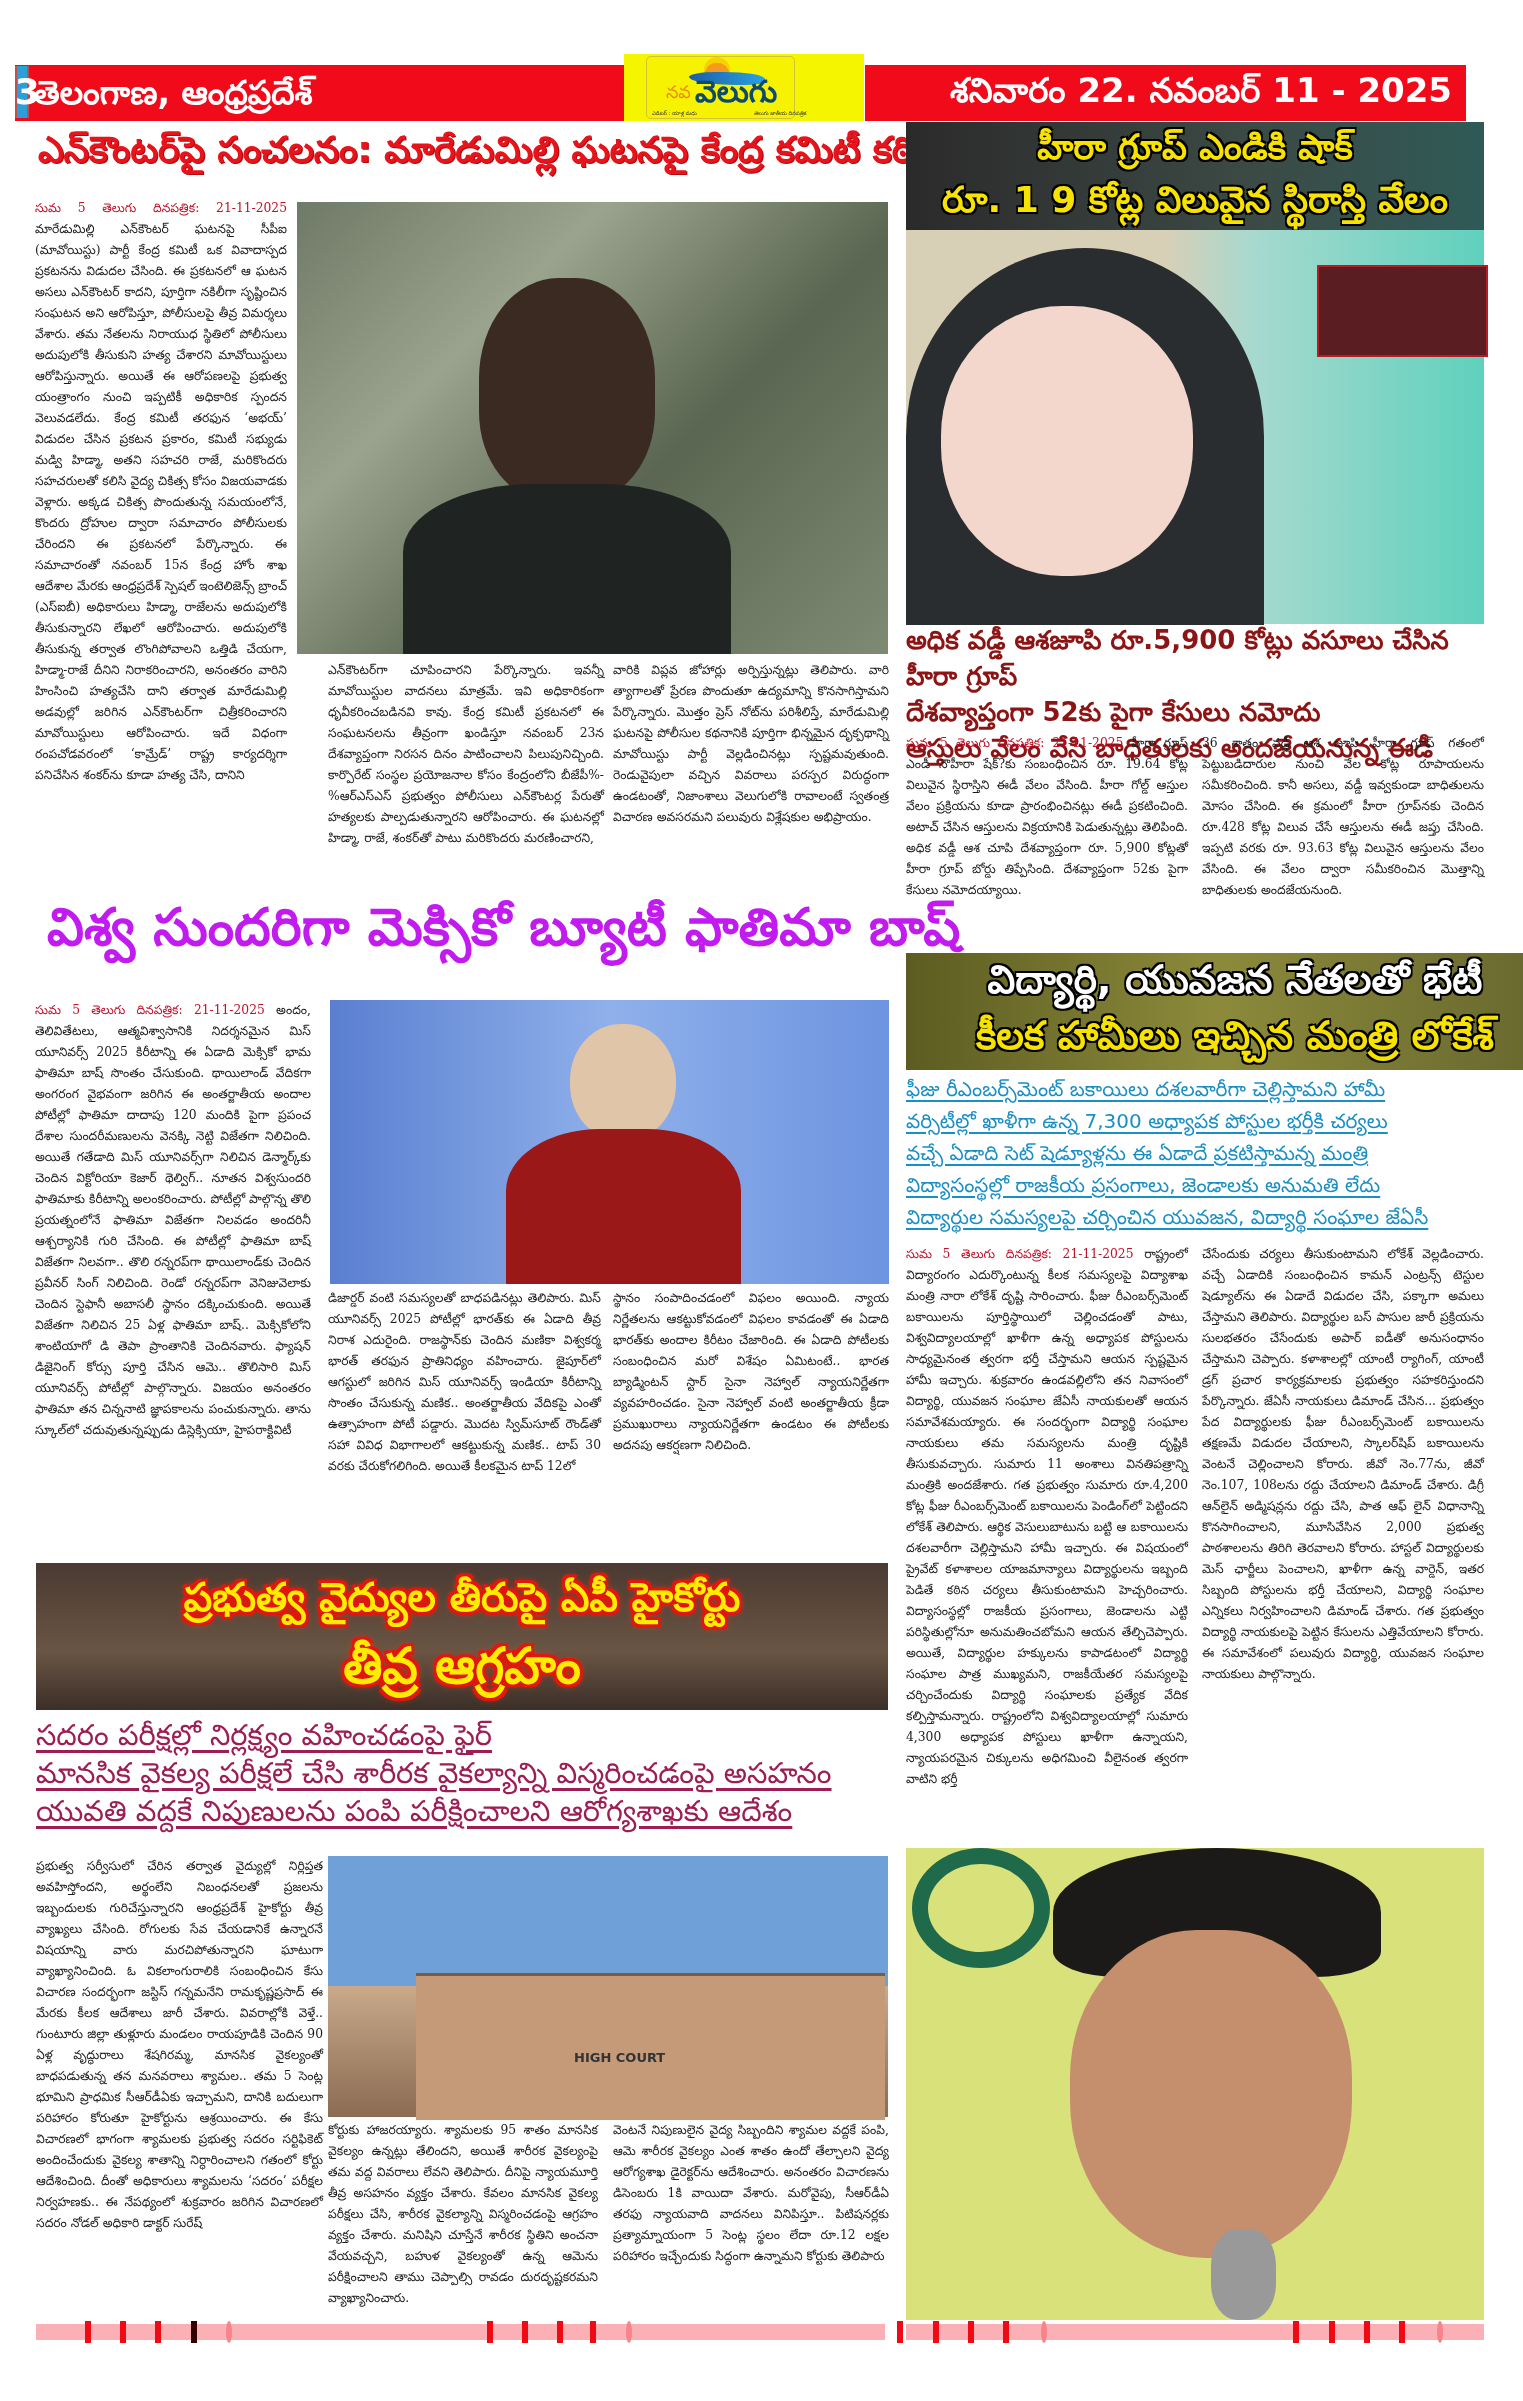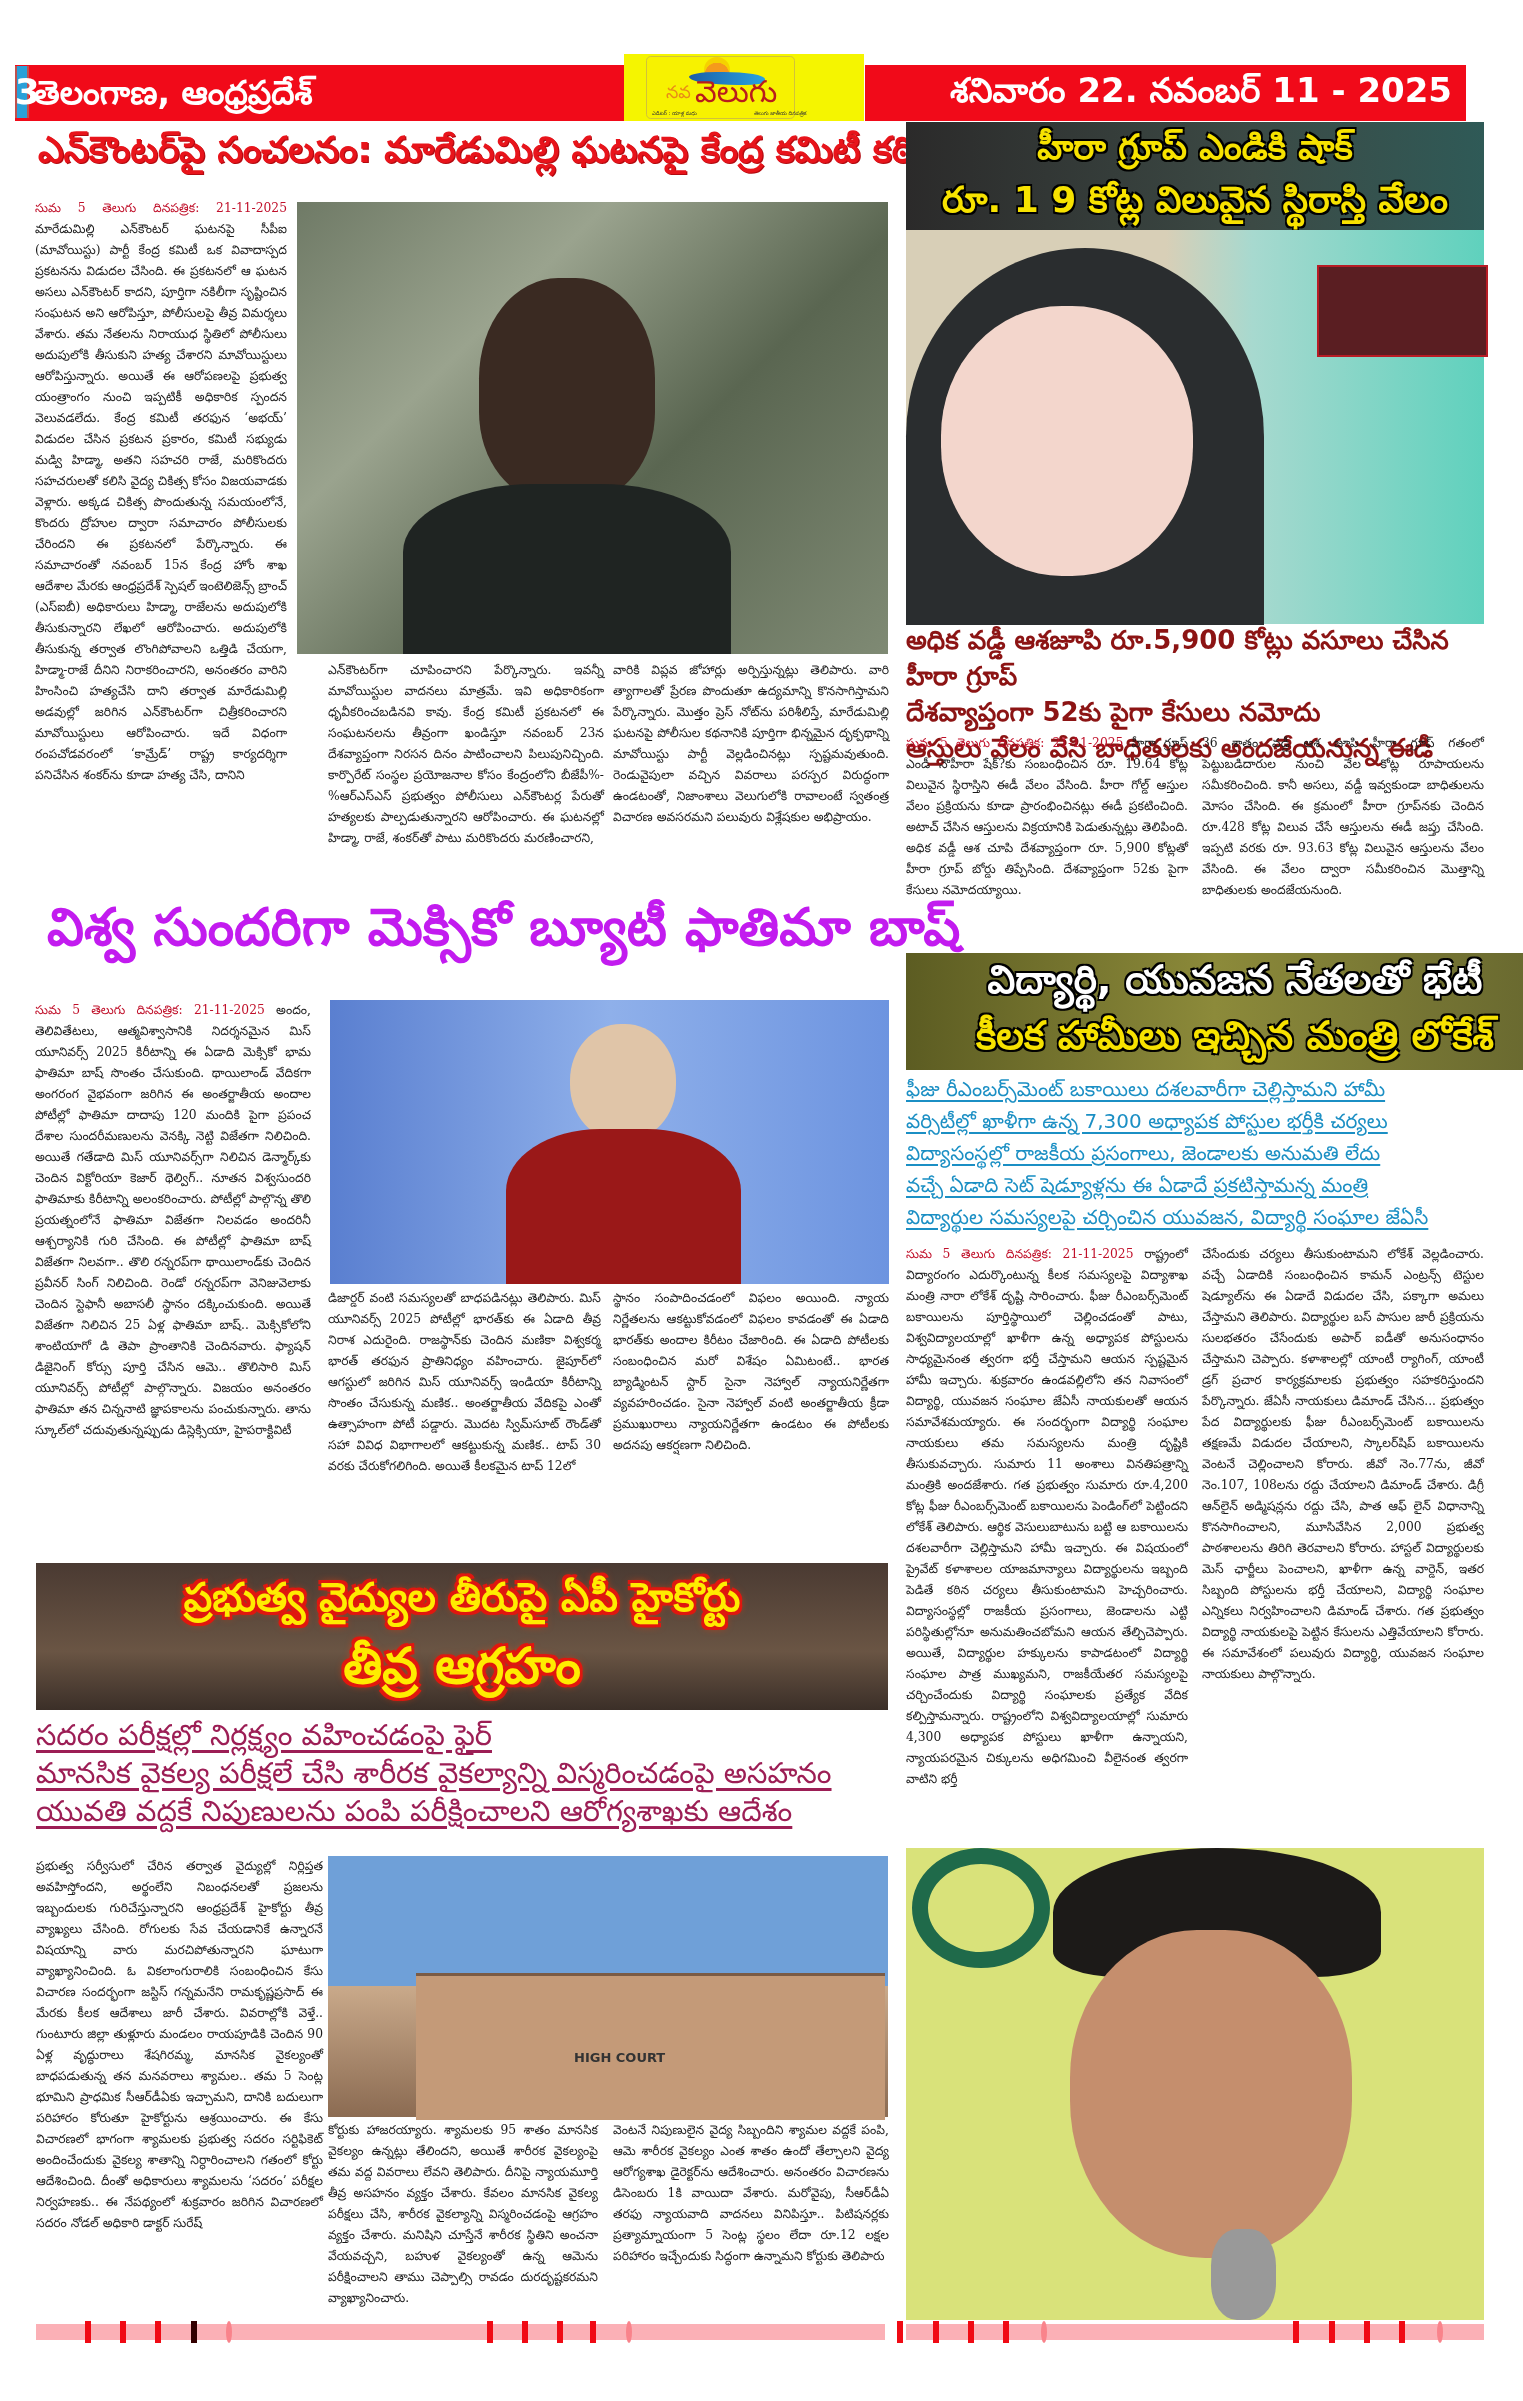--- a/index.html
+++ b/index.html
@@ -7,21 +7,21 @@
   .abs{position:absolute;}
   
   .mast-left{left:14.7px;top:65px;width:610px;height:56px;background:#f10a19;}
   .page-no{left:14.7px;top:66px;width:14.7px;height:52px;background:linear-gradient(90deg,#c0504d 0 15%,#2aa0d8 15% 85%,#c0504d 85%);color:#fff;font-weight:bold;font-size:36px;line-height:52px;text-align:center;}
   .section-name{left:34px;top:69px;color:#fff;font-weight:bold;font-size:33px;line-height:47px;}
   .logo-box{left:624px;top:54px;width:240px;height:67px;background:#f5f500;}
   .logo-inner{left:646px;top:56px;width:147px;height:61px;border:1.2px solid #d1c23a;border-radius:4.7px;background:#f7f200;}
   .logo-sun{left:704px;top:57px;width:26px;height:17.6px;border-radius:26px 26px 0 0;background:radial-gradient(circle at 50% 100%,#f59a1c 0 55%,#f5d200 56%);}
   .logo-wave{left:689px;top:72px;width:76px;height:13px;background:linear-gradient(90deg,#1b5ea8,#2aa3e0);border-radius:40% 60% 30% 70%;}
   .logo-nava{left:666px;top:82px;color:#e98b17;font-size:17.6px;}
-  .logo-velugu{left:695px;top:74px;color:#b91c1c;font-size:30.5px;font-weight:normal;}
+  .logo-velugu{left:695px;top:74px;color:#0c4a6e;font-size:30.5px;font-weight:bold;}
   .logo-small{left:652px;top:110px;font-size:5.3px;color:#333;}
   .logo-small2{left:754px;top:110px;font-size:5.3px;color:#333;}
   .mast-right{left:865px;top:65px;width:601px;height:56px;background:#f10a19;}
   .date-text{left:950px;top:70px;color:#fff;font-weight:bold;font-size:34px;}
   
   .hl-red{color:#e8141b;font-weight:bold;font-size:36px;text-shadow:1.2px 1.2px 0 #b20a10;}
   .hl-purple{color:#c21bef;font-weight:bold;font-size:52px;}
   .dateline{color:#c0102a;}
   .body{font-size:12.3px;line-height:21px;text-align:justify;color:#1a1a1a;font-family:"DejaVu Serif",serif;}
   .photo{background:#777;}
@@ -93,22 +93,22 @@
 <div class="abs body" style="left:328px;top:1288px;width:273px;">డిజార్డర్ వంటి సమస్యలతో బాధపడినట్లు తెలిపారు. మిస్ యూనివర్స్ 2025 పోటీల్లో భారత్‌కు ఈ ఏడాది తీవ్ర నిరాశ ఎదురైంది. రాజస్థాన్‌కు చెందిన మణికా విశ్వకర్మ భారత్ తరఫున ప్రాతినిధ్యం వహించారు. జైపూర్‌లో ఆగస్టులో జరిగిన మిస్ యూనివర్స్ ఇండియా కిరీటాన్ని సొంతం చేసుకున్న మణిక.. అంతర్జాతీయ వేదికపై ఎంతో ఉత్సాహంగా పోటీ పడ్డారు. మొదట స్విమ్‌సూట్ రౌండ్‌తో సహా వివిధ విభాగాలలో ఆకట్టుకున్న మణిక.. టాప్ 30 వరకు చేరుకోగలిగింది. అయితే కీలకమైన టాప్ 12లో</div>
 <div class="abs body" style="left:613px;top:1288px;width:276px;">స్థానం సంపాదించడంలో విఫలం అయింది. న్యాయ నిర్ణేతలను ఆకట్టుకోవడంలో విఫలం కావడంతో ఈ ఏడాది భారత్‌కు అందాల కిరీటం చేజారింది. ఈ ఏడాది పోటీలకు సంబంధించిన మరో విశేషం ఏమిటంటే.. భారత బ్యాడ్మింటన్ స్టార్ సైనా నెహ్వాల్ న్యాయనిర్ణేతగా వ్యవహరించడం. సైనా నెహ్వాల్ వంటి అంతర్జాతీయ క్రీడా ప్రముఖురాలు న్యాయనిర్ణేతగా ఉండటం ఈ పోటీలకు అదనపు ఆకర్షణగా నిలిచింది.</div>
 
 <div class="abs banner-olive" style="left:906px;top:953px;width:578px;height:117px;">
   <div class="white-ol" style="text-align:center;font-size:39px;margin-top:3.5px;">విద్యార్థి, యువజన నేతలతో భేటీ</div>
   <div class="yellow-ol" style="text-align:center;font-size:39px;margin-top:1.2px;">కీలక హామీలు ఇచ్చిన మంత్రి లోకేశ్</div>
 </div>
 <div class="abs" style="left:906px;top:1073px;width:578px;">
   <div class="blue-link">ఫీజు రీఎంబర్స్‌మెంట్ బకాయిలు దశలవారీగా చెల్లిస్తామని హామీ</div>
   <div class="blue-link">వర్సిటీల్లో ఖాళీగా ఉన్న 7,300 అధ్యాపక పోస్టుల భర్తీకి చర్యలు</div>
+  <div class="blue-link">వచ్చే ఏడాది సెట్ షెడ్యూళ్లను ఈ ఏడాదే ప్రకటిస్తామన్న మంత్రి</div>
   <div class="blue-link">విద్యాసంస్థల్లో రాజకీయ ప్రసంగాలు, జెండాలకు అనుమతి లేదు</div>
-  <div class="blue-link">వచ్చే ఏడాది సెట్ షెడ్యూళ్లను ఈ ఏడాదే ప్రకటిస్తామన్న మంత్రి</div>
   <div class="blue-link">విద్యార్థుల సమస్యలపై చర్చించిన యువజన, విద్యార్థి సంఘాల జేఏసీ</div>
 </div>
 <div class="abs body" style="left:906px;top:1244px;width:282px;"><span class="dateline">సుమ 5 తెలుగు దినపత్రిక: 21-11-2025</span> <span>రాష్ట్రంలో విద్యారంగం ఎదుర్కొంటున్న కీలక సమస్యలపై విద్యాశాఖ మంత్రి నారా లోకేశ్ దృష్టి సారించారు. ఫీజు రీఎంబర్స్‌మెంట్ బకాయిలను పూర్తిస్థాయిలో చెల్లించడంతో పాటు, విశ్వవిద్యాలయాల్లో ఖాళీగా ఉన్న అధ్యాపక పోస్టులను సాధ్యమైనంత త్వరగా భర్తీ చేస్తామని ఆయన స్పష్టమైన హామీ ఇచ్చారు. శుక్రవారం ఉండవల్లిలోని తన నివాసంలో విద్యార్థి, యువజన సంఘాల జేఏసీ నాయకులతో ఆయన సమావేశమయ్యారు. ఈ సందర్భంగా విద్యార్థి సంఘాల నాయకులు తమ సమస్యలను మంత్రి దృష్టికి తీసుకువచ్చారు. సుమారు 11 అంశాలు వినతిపత్రాన్ని మంత్రికి అందజేశారు. గత ప్రభుత్వం సుమారు రూ.4,200 కోట్ల ఫీజు రీఎంబర్స్‌మెంట్ బకాయిలను పెండింగ్‌లో పెట్టిందని లోకేశ్ తెలిపారు. ఆర్థిక వెసులుబాటును బట్టి ఆ బకాయిలను దశలవారీగా చెల్లిస్తామని హామీ ఇచ్చారు. ఈ విషయంలో ప్రైవేట్ కళాశాలల యాజమాన్యాలు విద్యార్థులను ఇబ్బంది పెడితే కఠిన చర్యలు తీసుకుంటామని హెచ్చరించారు. విద్యాసంస్థల్లో రాజకీయ ప్రసంగాలు, జెండాలను ఎట్టి పరిస్థితుల్లోనూ అనుమతించబోమని ఆయన తేల్చిచెప్పారు. అయితే, విద్యార్థుల హక్కులను కాపాడటంలో విద్యార్థి సంఘాల పాత్ర ముఖ్యమని, రాజకీయేతర సమస్యలపై చర్చించేందుకు విద్యార్థి సంఘాలకు ప్రత్యేక వేదిక కల్పిస్తామన్నారు. రాష్ట్రంలోని విశ్వవిద్యాలయాల్లో సుమారు 4,300 అధ్యాపక పోస్టులు ఖాళీగా ఉన్నాయని, న్యాయపరమైన చిక్కులను అధిగమించి వీలైనంత త్వరగా వాటిని భర్తీ</span></div>
 <div class="abs body" style="left:1202px;top:1244px;width:282px;">చేసేందుకు చర్యలు తీసుకుంటామని లోకేశ్ వెల్లడించారు. వచ్చే ఏడాదికి సంబంధించిన కామన్ ఎంట్రన్స్ టెస్టుల షెడ్యూల్‌ను ఈ ఏడాదే విడుదల చేసి, పక్కాగా అమలు చేస్తామని తెలిపారు. విద్యార్థుల బస్ పాసుల జారీ ప్రక్రియను సులభతరం చేసేందుకు అపార్ ఐడీతో అనుసంధానం చేస్తామని చెప్పారు. కళాశాలల్లో యాంటీ ర్యాగింగ్, యాంటీ డ్రగ్ ప్రచార కార్యక్రమాలకు ప్రభుత్వం సహకరిస్తుందని పేర్కొన్నారు. జేఏసీ నాయకులు డిమాండ్ చేసిన... ప్రభుత్వం పేద విద్యార్థులకు ఫీజు రీఎంబర్స్‌మెంట్ బకాయిలను తక్షణమే విడుదల చేయాలని, స్కాలర్‌షిప్ బకాయిలను వెంటనే చెల్లించాలని కోరారు. జీవో నెం.77ను, జీవో నెం.107, 108లను రద్దు చేయాలని డిమాండ్ చేశారు. డిగ్రీ ఆన్‌లైన్ అడ్మిషన్లను రద్దు చేసి, పాత ఆఫ్ లైన్ విధానాన్ని కొనసాగించాలని, మూసివేసిన 2,000 ప్రభుత్వ పాఠశాలలను తిరిగి తెరవాలని కోరారు. హాస్టల్ విద్యార్థులకు మెస్ ఛార్జీలు పెంచాలని, ఖాళీగా ఉన్న వార్డెన్, ఇతర సిబ్బంది పోస్టులను భర్తీ చేయాలని, విద్యార్థి సంఘాల ఎన్నికలు నిర్వహించాలని డిమాండ్ చేశారు. గత ప్రభుత్వం విద్యార్థి నాయకులపై పెట్టిన కేసులను ఎత్తివేయాలని కోరారు. ఈ సమావేశంలో పలువురు విద్యార్థి, యువజన సంఘాల నాయకులు పాల్గొన్నారు.</div>
 <div class="abs photo" style="left:906px;top:1848px;width:578px;height:472px;background:#d9e27a;">
   <div class="abs" style="left:5.9px;top:0;width:106px;height:88px;border:16.4px solid #1f6a4a;border-radius:50%;"></div>
   <div class="abs" style="left:147px;top:0;width:328px;height:129px;background:#1c1a18;border-radius:50% 50% 20% 20%;"></div>
   <div class="abs" style="left:164px;top:82px;width:282px;height:328px;background:#c58e6d;border-radius:45% 45% 48% 48%;"></div>
   <div class="abs" style="left:305px;top:381px;width:65px;height:91px;background:#999;border-radius:40%;"></div>
 </div>

